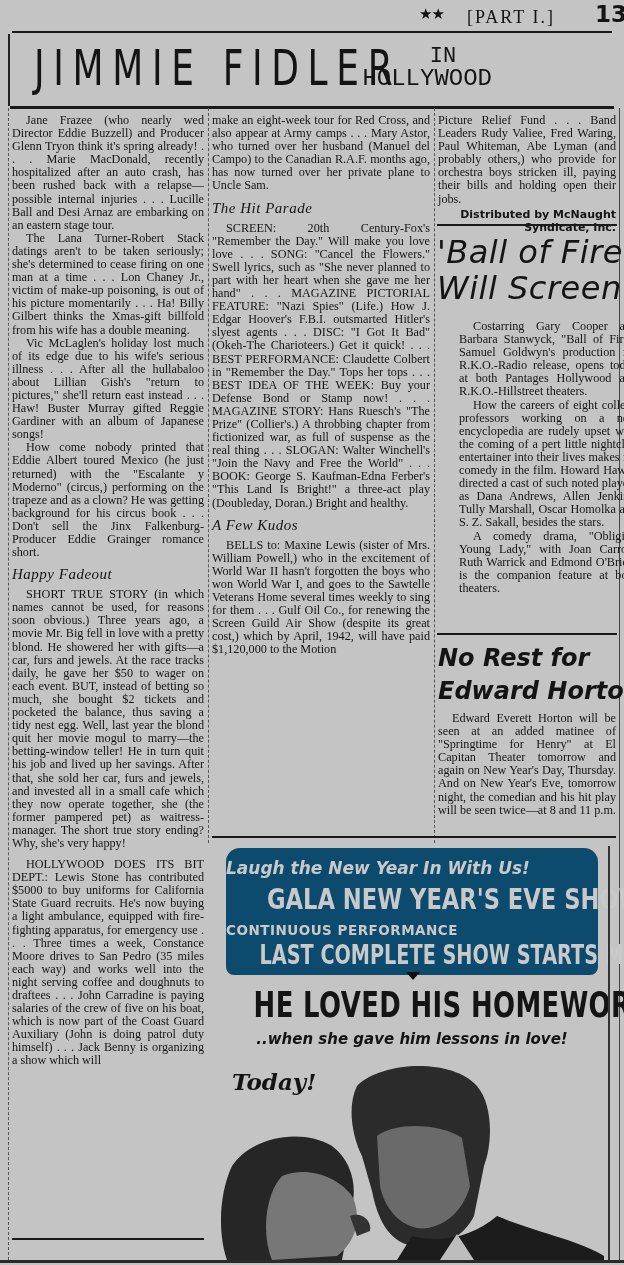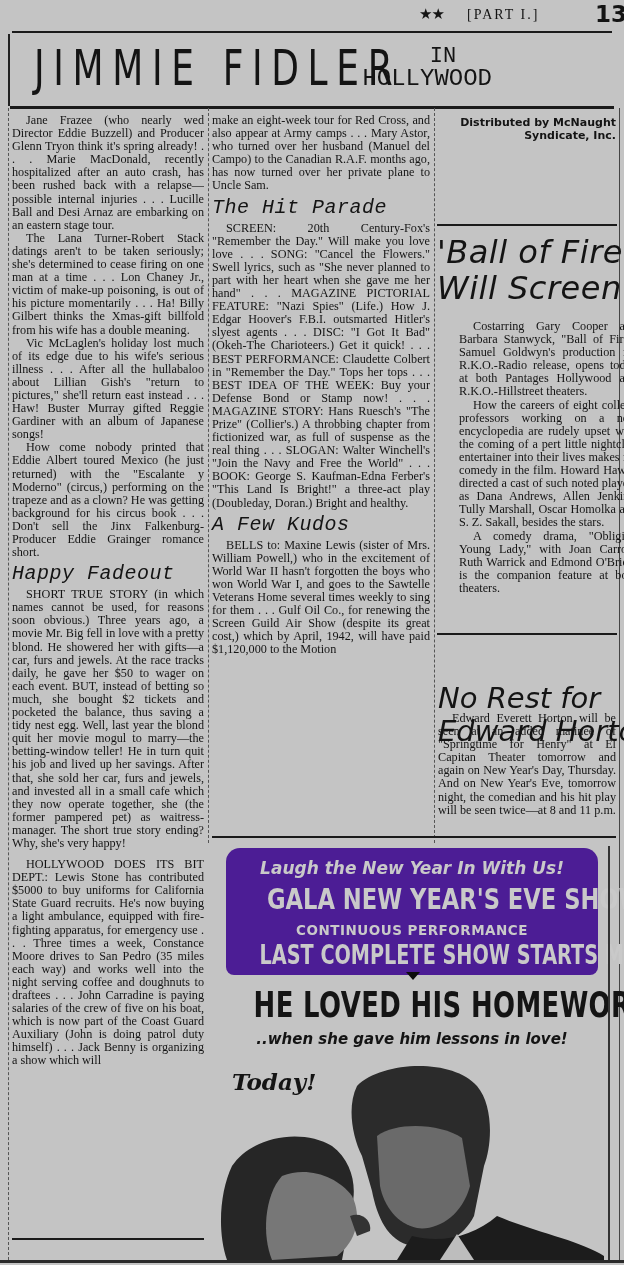--- a/index.html
+++ b/index.html
@@ -5,55 +5,55 @@
   html, body { margin:0; padding:0; }
   body {
     width:624px; height:1265px; overflow:hidden;
     background:#c4c4c4; color:#141414;
     font-family:"Liberation Serif", serif;
     position:relative;
   }
   .abs { position:absolute; }
   .topline { left:0; top:0; width:624px; height:30px; }
   .stars { position:absolute; left:419px; top:5px; font-size:15px; font-weight:bold; letter-spacing:-1px; font-family:"DejaVu Sans", sans-serif; }
-  .part { position:absolute; left:467px; top:7px; font-size:14px; letter-spacing:2px; font-family:"Liberation Serif", serif; }
+  .part { position:absolute; left:467px; top:7px; font-size:18px; letter-spacing:2px; font-family:"Liberation Serif", serif; }
   .pagenum { position:absolute; left:587px; top:1px; font-size:23px; font-weight:bold; font-family:"DejaVu Sans", sans-serif;margin-left:8px; }
   .rule-thick { position:absolute; background:#1a1a1a; }
   .header-box { left:8px; top:34px; width:608px; height:72px; border-left:2px solid #222; }
   .jf-title {
     position:absolute; left:34px; top:38px;
     font-family:"DejaVu Sans", sans-serif; font-weight:normal;
     font-size:50px; letter-spacing:12px; line-height:60px;
     transform:scaleX(0.72); transform-origin:left center;
     white-space:nowrap;
   }
   .jf-in { position:absolute; left:403px; top:46px; width:80px; text-align:center; font-size:22px; line-height:22px; font-family:"Liberation Mono", monospace; }
   .jf-hw { position:absolute; left:332px; top:67px; width:160px; text-align:right; font-size:24px; line-height:24px; font-family:"Liberation Mono", monospace; letter-spacing:0px; }
   .col { position:absolute; font-size:12.2px; line-height:13.1px; text-align:justify; }
   .col p { margin:0; text-indent:14px; }
   .col p.noind { text-indent:0; }
   .col h3 {
-    margin:6px 0 5px 0; font-family:Liberation Mono, monospace; font-style:italic;
-    font-weight:normal; font-size:20px; line-height:18px; letter-spacing:0.5px;
+    margin:6px 0 5px 0; font-family:Liberation Serif, serif; font-style:italic;
+    font-weight:normal; font-size:15px; line-height:18px; letter-spacing:0.5px;
   }
   .vline { position:absolute; width:0; border-left:1px dashed #555; }
   .credit { font-family:"DejaVu Sans", sans-serif; font-size:11px; font-weight:bold; text-align:right; margin-top:2px; }
   .bigh {
     position:absolute; font-family:"DejaVu Sans", sans-serif; font-style:italic; font-weight:normal;
     font-size:32px; line-height:37px; letter-spacing:0.5px; white-space:nowrap;
   }
   .medh {
-    position:absolute; font-family:"DejaVu Sans", sans-serif; font-style:italic; font-weight:normal;
-    font-size:29px; line-height:30px; white-space:nowrap;margin-top:40px;
+    position:absolute; font-family:"DejaVu Sans", sans-serif; font-style:italic; font-weight:bold;
+    font-size:24px; line-height:30px; white-space:nowrap;
   }
   
   .ad { left:212px; top:846px; width:400px; height:414px; }
   .ad-banner {
     position:absolute; left:14px; top:2px; width:372px; height:127px;
-    background:#4c1d95; border-radius:14px 14px 8px 8px; color:#c9c9c9; text-align:center;
+    background:#0c4a6e; border-radius:14px 14px 8px 8px; color:#c9c9c9; 
     font-family:"DejaVu Sans", sans-serif;
   }
   .ad-laugh { position:absolute; left:0; right:0; top:10px; font-style:italic; font-weight:bold; font-size:17px; }
   .ad-gala { position:absolute; left:0; right:0; top:34px; font-weight:bold; font-size:29px; transform:scaleX(0.78); letter-spacing:0px; white-space:nowrap; }
   .ad-cont { position:absolute; left:0; right:0; top:74px; font-weight:bold; font-size:13.5px; letter-spacing:0.5px; }
   .ad-last { position:absolute; left:-20px; right:-20px; top:92px; font-weight:bold; font-size:26px; transform:scaleX(0.74); white-space:nowrap; }
   .ad-notch { position:absolute; left:194px; top:126px; width:0; height:0; border-left:7px solid transparent; border-right:7px solid transparent; border-top:8px solid #0d0d0d; }
   .ad-homework { position:absolute; left:-20px; width:440px; top:138px; text-align:center; font-family:"DejaVu Sans", sans-serif; font-weight:bold; font-size:36px; transform:scaleX(0.72); white-space:nowrap; letter-spacing:0.5px; }
   .ad-lessons { position:absolute; left:0; width:400px; top:184px; text-align:center; font-family:"DejaVu Sans", sans-serif; font-weight:bold; font-style:italic; font-size:15px; white-space:nowrap; }
   .ad-today { position:absolute; left:20px; top:222px; font-family:"DejaVu Serif", serif; font-style:italic; font-weight:bold; font-size:23px; }
@@ -97,20 +97,21 @@
 
 <div class="col" style="left:212px; top:114px; width:218px;">
   <p class="noind">make an eight-week tour for Red Cross, and also appear at Army camps . . . Mary Astor, who turned over her husband (Manuel del Campo) to the Canadian R.A.F. months ago, has now turned over her private plane to Uncle Sam.</p>
   <h3>The Hit Parade</h3>
   <p>SCREEN: 20th Century-Fox's "Remember the Day." Will make you love love . . . SONG: "Cancel the Flowers." Swell lyrics, such as "She never planned to part with her heart when she gave me her hand" . . . MAGAZINE PICTORIAL FEATURE: "Nazi Spies" (Life.) How J. Edgar Hoover's F.B.I. outsmarted Hitler's slyest agents . . . DISC: "I Got It Bad" (Okeh-The Charioteers.) Get it quick! . . . BEST PERFORMANCE: Claudette Colbert in "Remember the Day." Tops her tops . . . BEST IDEA OF THE WEEK: Buy your Defense Bond or Stamp now! . . . MAGAZINE STORY: Hans Ruesch's "The Prize" (Collier's.) A throbbing chapter from fictionized war, as full of suspense as the real thing . . . SLOGAN: Walter Winchell's "Join the Navy and Free the World" . . . BOOK: George S. Kaufman-Edna Ferber's "This Land Is Bright!" a three-act play (Doubleday, Doran.) Bright and healthy.</p>
   <h3>A Few Kudos</h3>
   <p>BELLS to: Maxine Lewis (sister of Mrs. William Powell,) who in the excitement of World War II hasn't forgotten the boys who won World War I, and goes to the Sawtelle Veterans Home several times weekly to sing for them . . . Gulf Oil Co., for renewing the Screen Guild Air Show (despite its great cost,) which by April, 1942, will have paid $1,120,000 to the Motion</p>
 </div>
 
 <div class="col" style="left:438px; top:114px; width:178px;">
+  <p class="noind">Picture Relief Fund . . . Band Leaders Rudy Valiee, Fred Waring, Paul Whiteman, Abe Lyman (and probably others,) who provide for orchestra boys stricken ill, paying their bills and holding open their jobs.</p>
   <div class="credit">Distributed by McNaught Syndicate, Inc.</div>
 </div>
 <div class="rule-thick" style="left:437px; top:224px; width:180px; height:2px;"></div>
 
 <div class="bigh" style="left:437px; top:234px;">'Ball of Fire'</div>
 <div class="bigh" style="left:437px; top:270px;">Will Screen</div>
 
 <div class="col" style="left:459px; top:320px; width:178px;">
   <p>Costarring Gary Cooper and Barbara Stanwyck, "Ball of Fire," Samuel Goldwyn's production for R.K.O.-Radio release, opens today at both Pantages Hollywood and R.K.O.-Hillstreet theaters.</p>
   <p>How the careers of eight college professors working on a new encyclopedia are rudely upset with the coming of a pert little nightclub entertainer into their lives makes for comedy in the film. Howard Hawks directed a cast of such noted players as Dana Andrews, Allen Jenkins, Tully Marshall, Oscar Homolka and S. Z. Sakall, besides the stars.</p>

